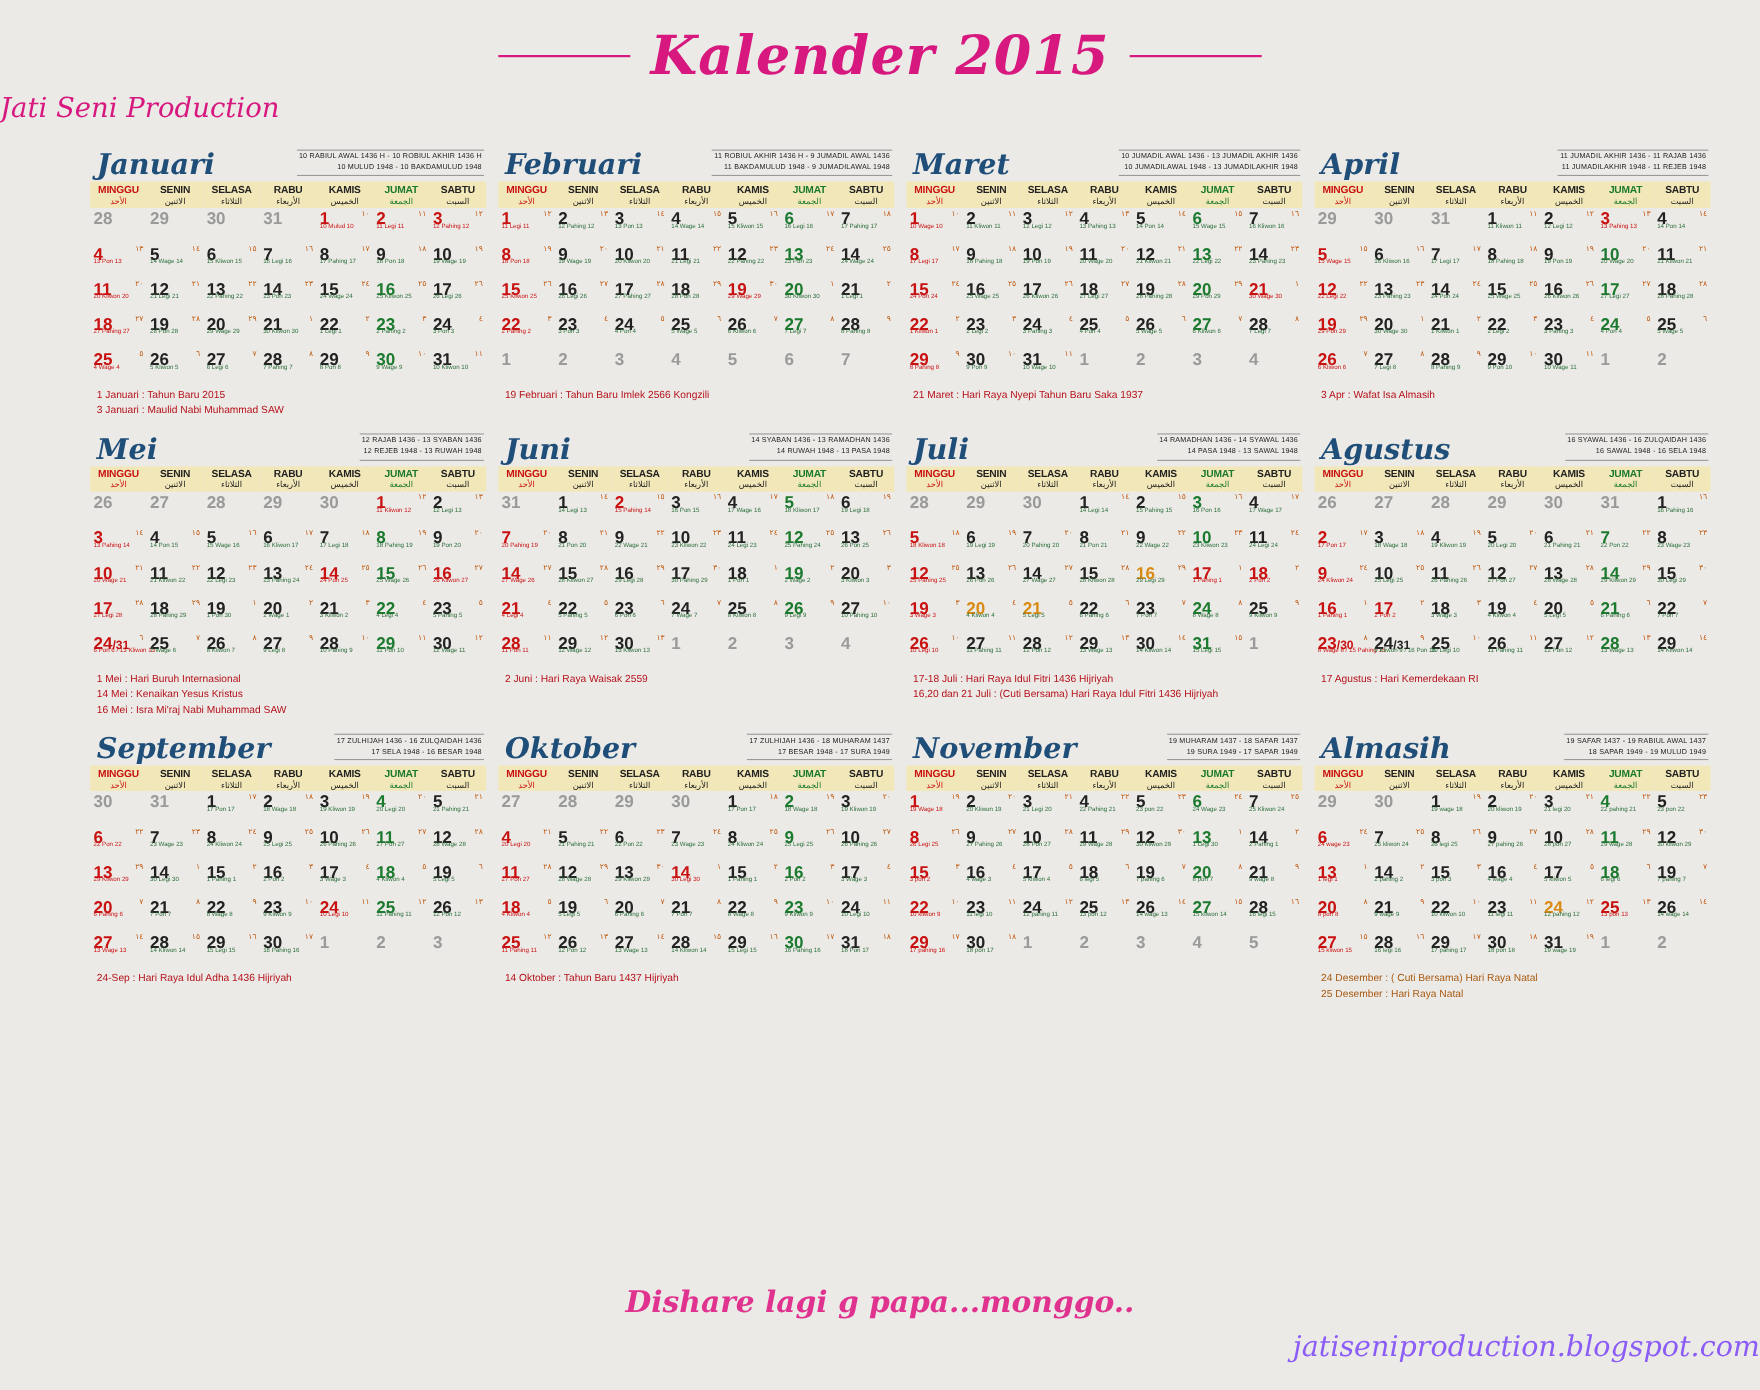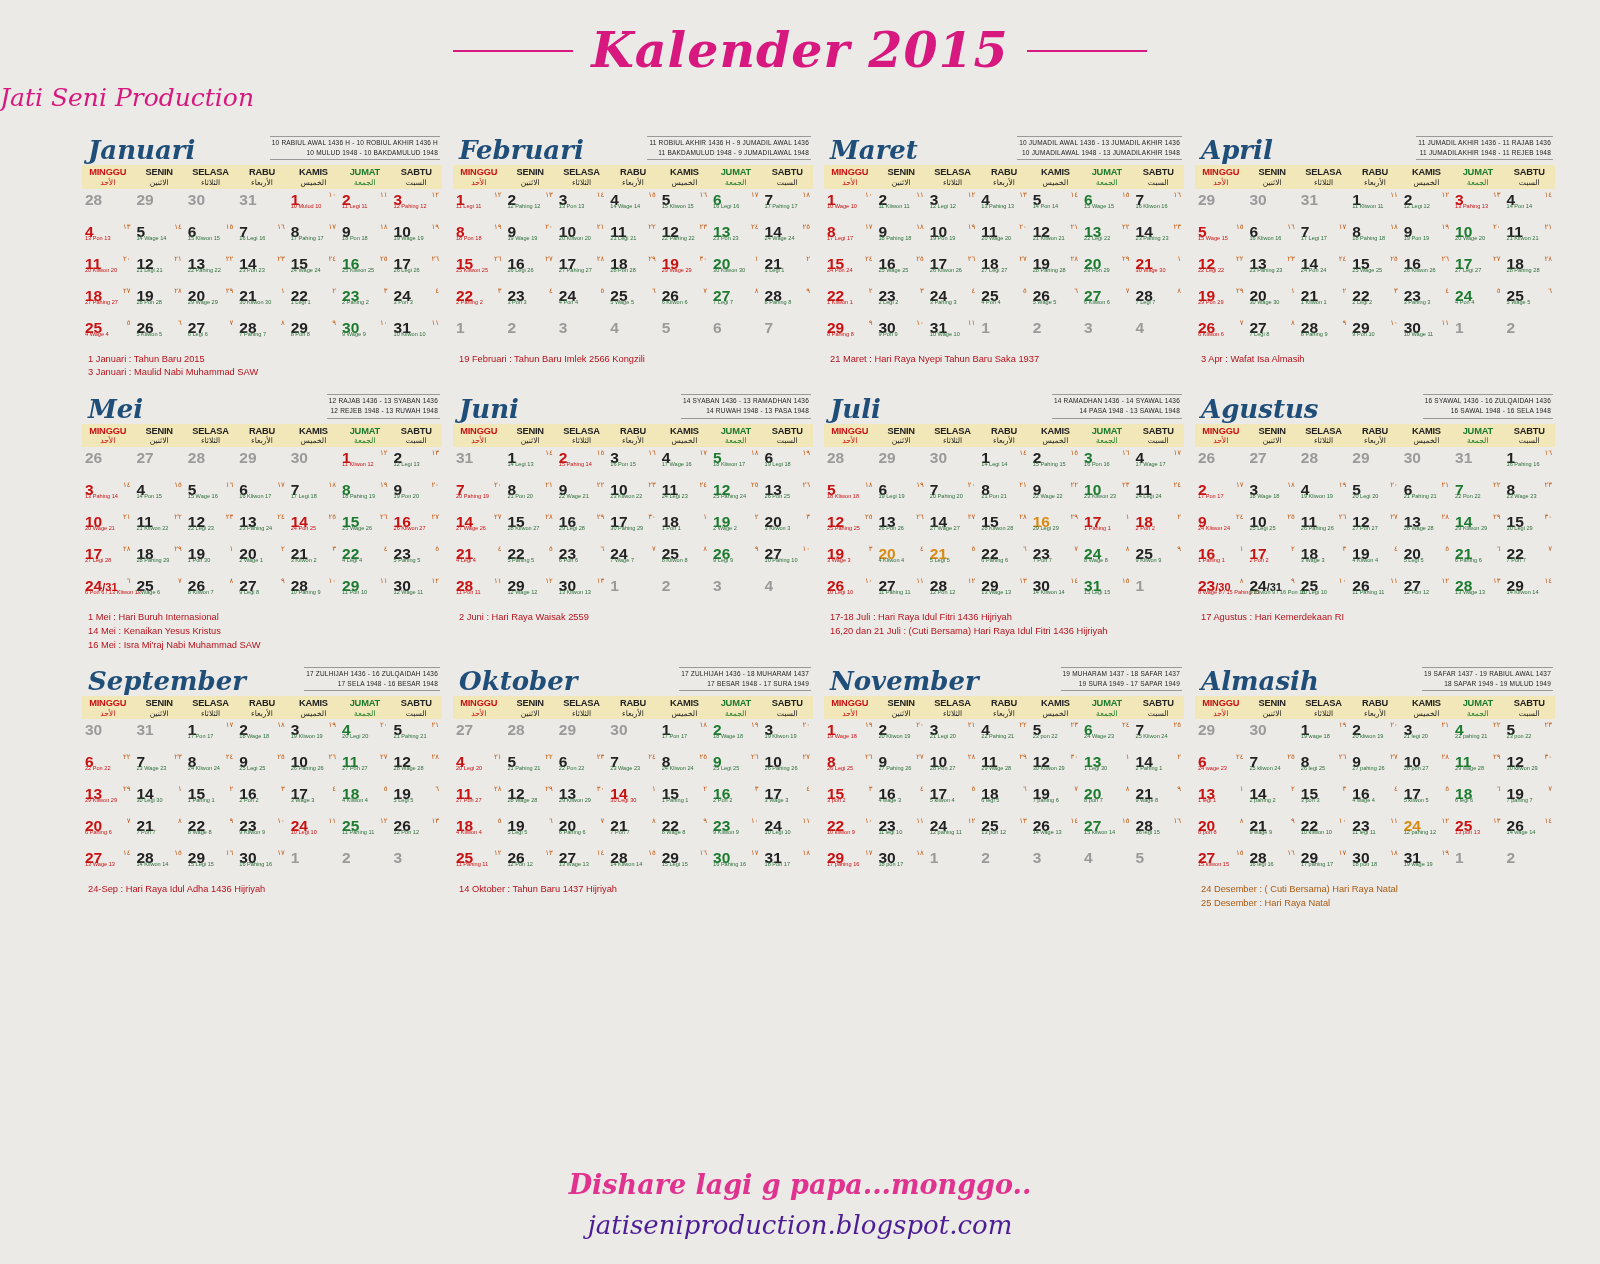--- a/index.html
+++ b/index.html
@@ -178,22 +178,23 @@
     font-family: "DejaVu Serif", serif;
     font-style: italic;
     font-weight: bold;
     font-size: 27px;
     color: #e0338f;
   }
   .footer-url {
     font-family: "DejaVu Serif", serif;
     font-style: italic;
     font-size: 26px;
-    color: #4c1d95;
+    color: #8b5cf6;
     margin-top: 10px;
+    text-align: right;
   }
 </style>
 </head>
 <body>
 
 <div class="page">
 
   <div class="header">
     <div class="title-row">
       <span class="title-rule"></span>

